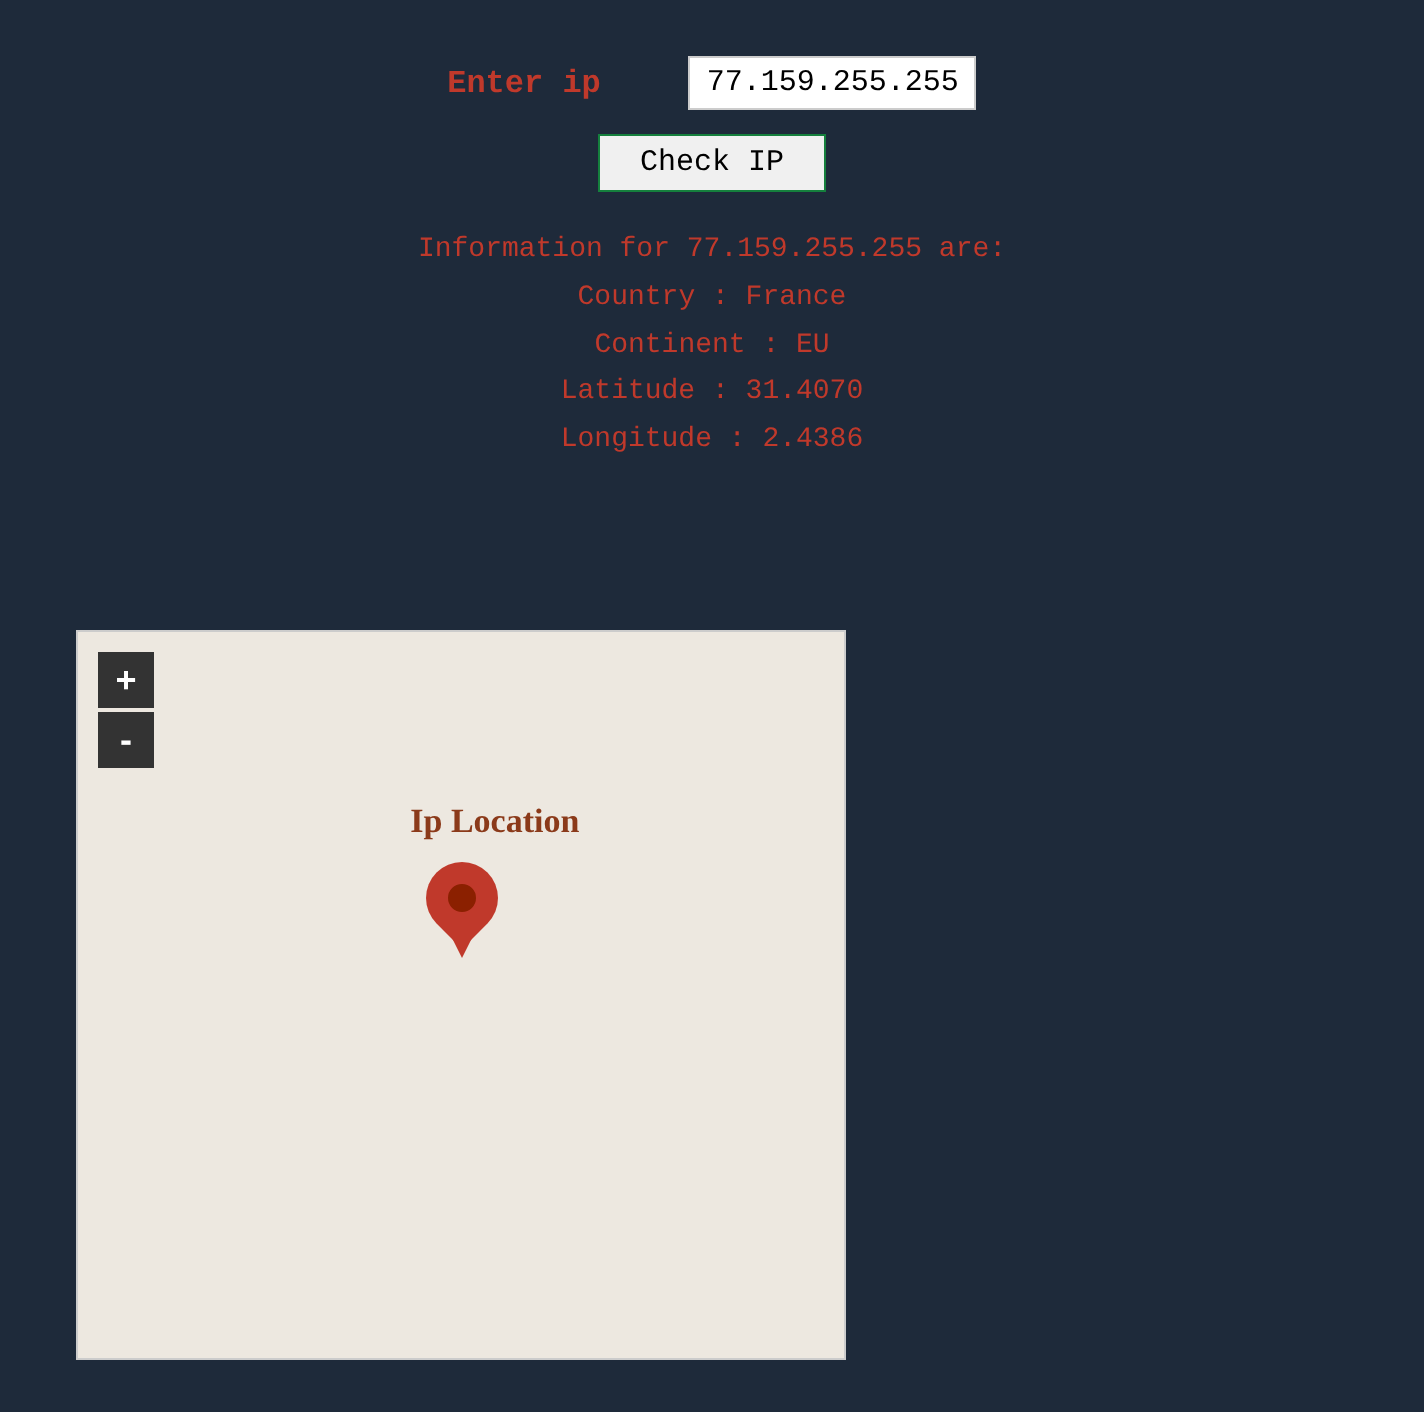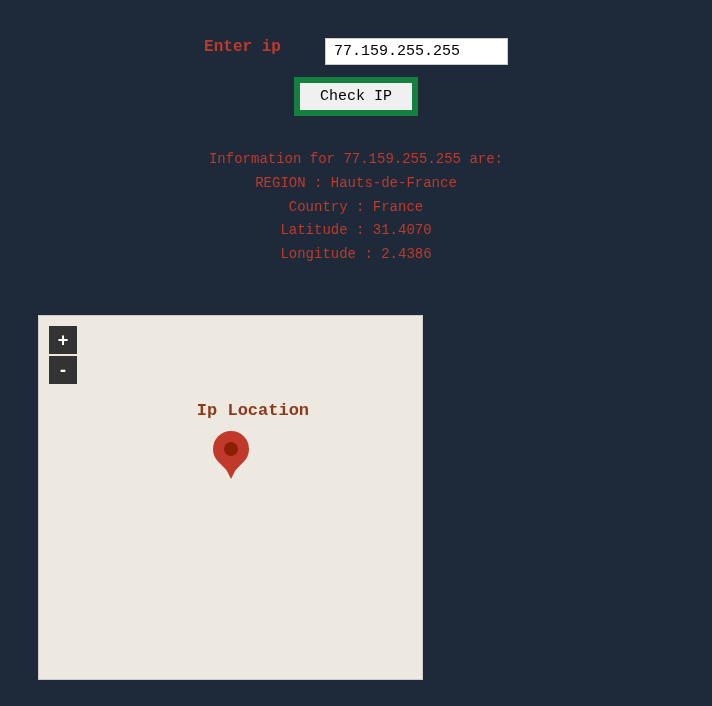--- a/index.html
+++ b/index.html
@@ -25,47 +25,46 @@
       color: #c0392b;
       font-size: 16px;
       font-weight: bold;
     }
 
     .ip-input {
       background: white;
       border: 1px solid #ccc;
       padding: 4px 8px;
       font-size: 15px;
-      width: 183px;
+      width: 144px;
       font-family: 'Courier New', Courier, monospace;
       color: #000;
-      margin-top: 10px;
     }
 
     .check-btn-row {
       display: flex;
       justify-content: center;
       margin-top: 12px;
     }
 
     .check-btn {
       background: #f0f0f0;
-      border: 6px solid #15803d;
+      border: 1px solid #15803d;
       padding: 5px 20px;
       font-size: 15px;
       font-family: 'Courier New', Courier, monospace;
       cursor: pointer;
       color: #000;
     }
 
     .info-section {
       display: flex;
       flex-direction: column;
       align-items: center;
-      margin-top: 32px;
+      margin-top: 18px;
     }
 
     .info-line {
       color: #c0392b;
       font-size: 14px;
       line-height: 1.7;
       text-align: center;
     }
 
     .map-container {
@@ -104,21 +103,21 @@
     }
 
     .map-label {
       position: absolute;
       left: 50%;
       top: 85px;
       transform: translateX(-30%);
       color: #8B3A1A;
       font-size: 17px;
       font-weight: bold;
-      font-family: Liberation Mono, monospace;
+      font-family: Liberation Serif, serif;
     }
 
     .map-pin {
       position: absolute;
       left: 50%;
       top: 115px;
       transform: translateX(-50%);
       display: flex;
       flex-direction: column;
       align-items: center;
@@ -169,22 +168,22 @@
   <span class="enter-ip-label">Enter ip</span>
   <input class="ip-input" type="text" value="77.159.255.255" style="">
 </div>
 
 <div class="check-btn-row">
   <button class="check-btn">Check IP</button>
 </div>
 
 <div class="info-section">
   <span class="info-line">Information for 77.159.255.255 are:</span>
-  <span class="info-line">REGION : Hauts-de-France</span>
   <span class="info-line">Country : France</span>
+  <span class="info-line">Continent : EU</span>
   <span class="info-line">Latitude : 31.4070</span>
   <span class="info-line">Longitude : 2.4386</span>
 </div>
 
 <div class="map-container">
   <div class="map-bg"></div>
 
   <div class="map-zoom-controls">
     <button class="zoom-btn">+</button>
     <button class="zoom-btn">-</button>

